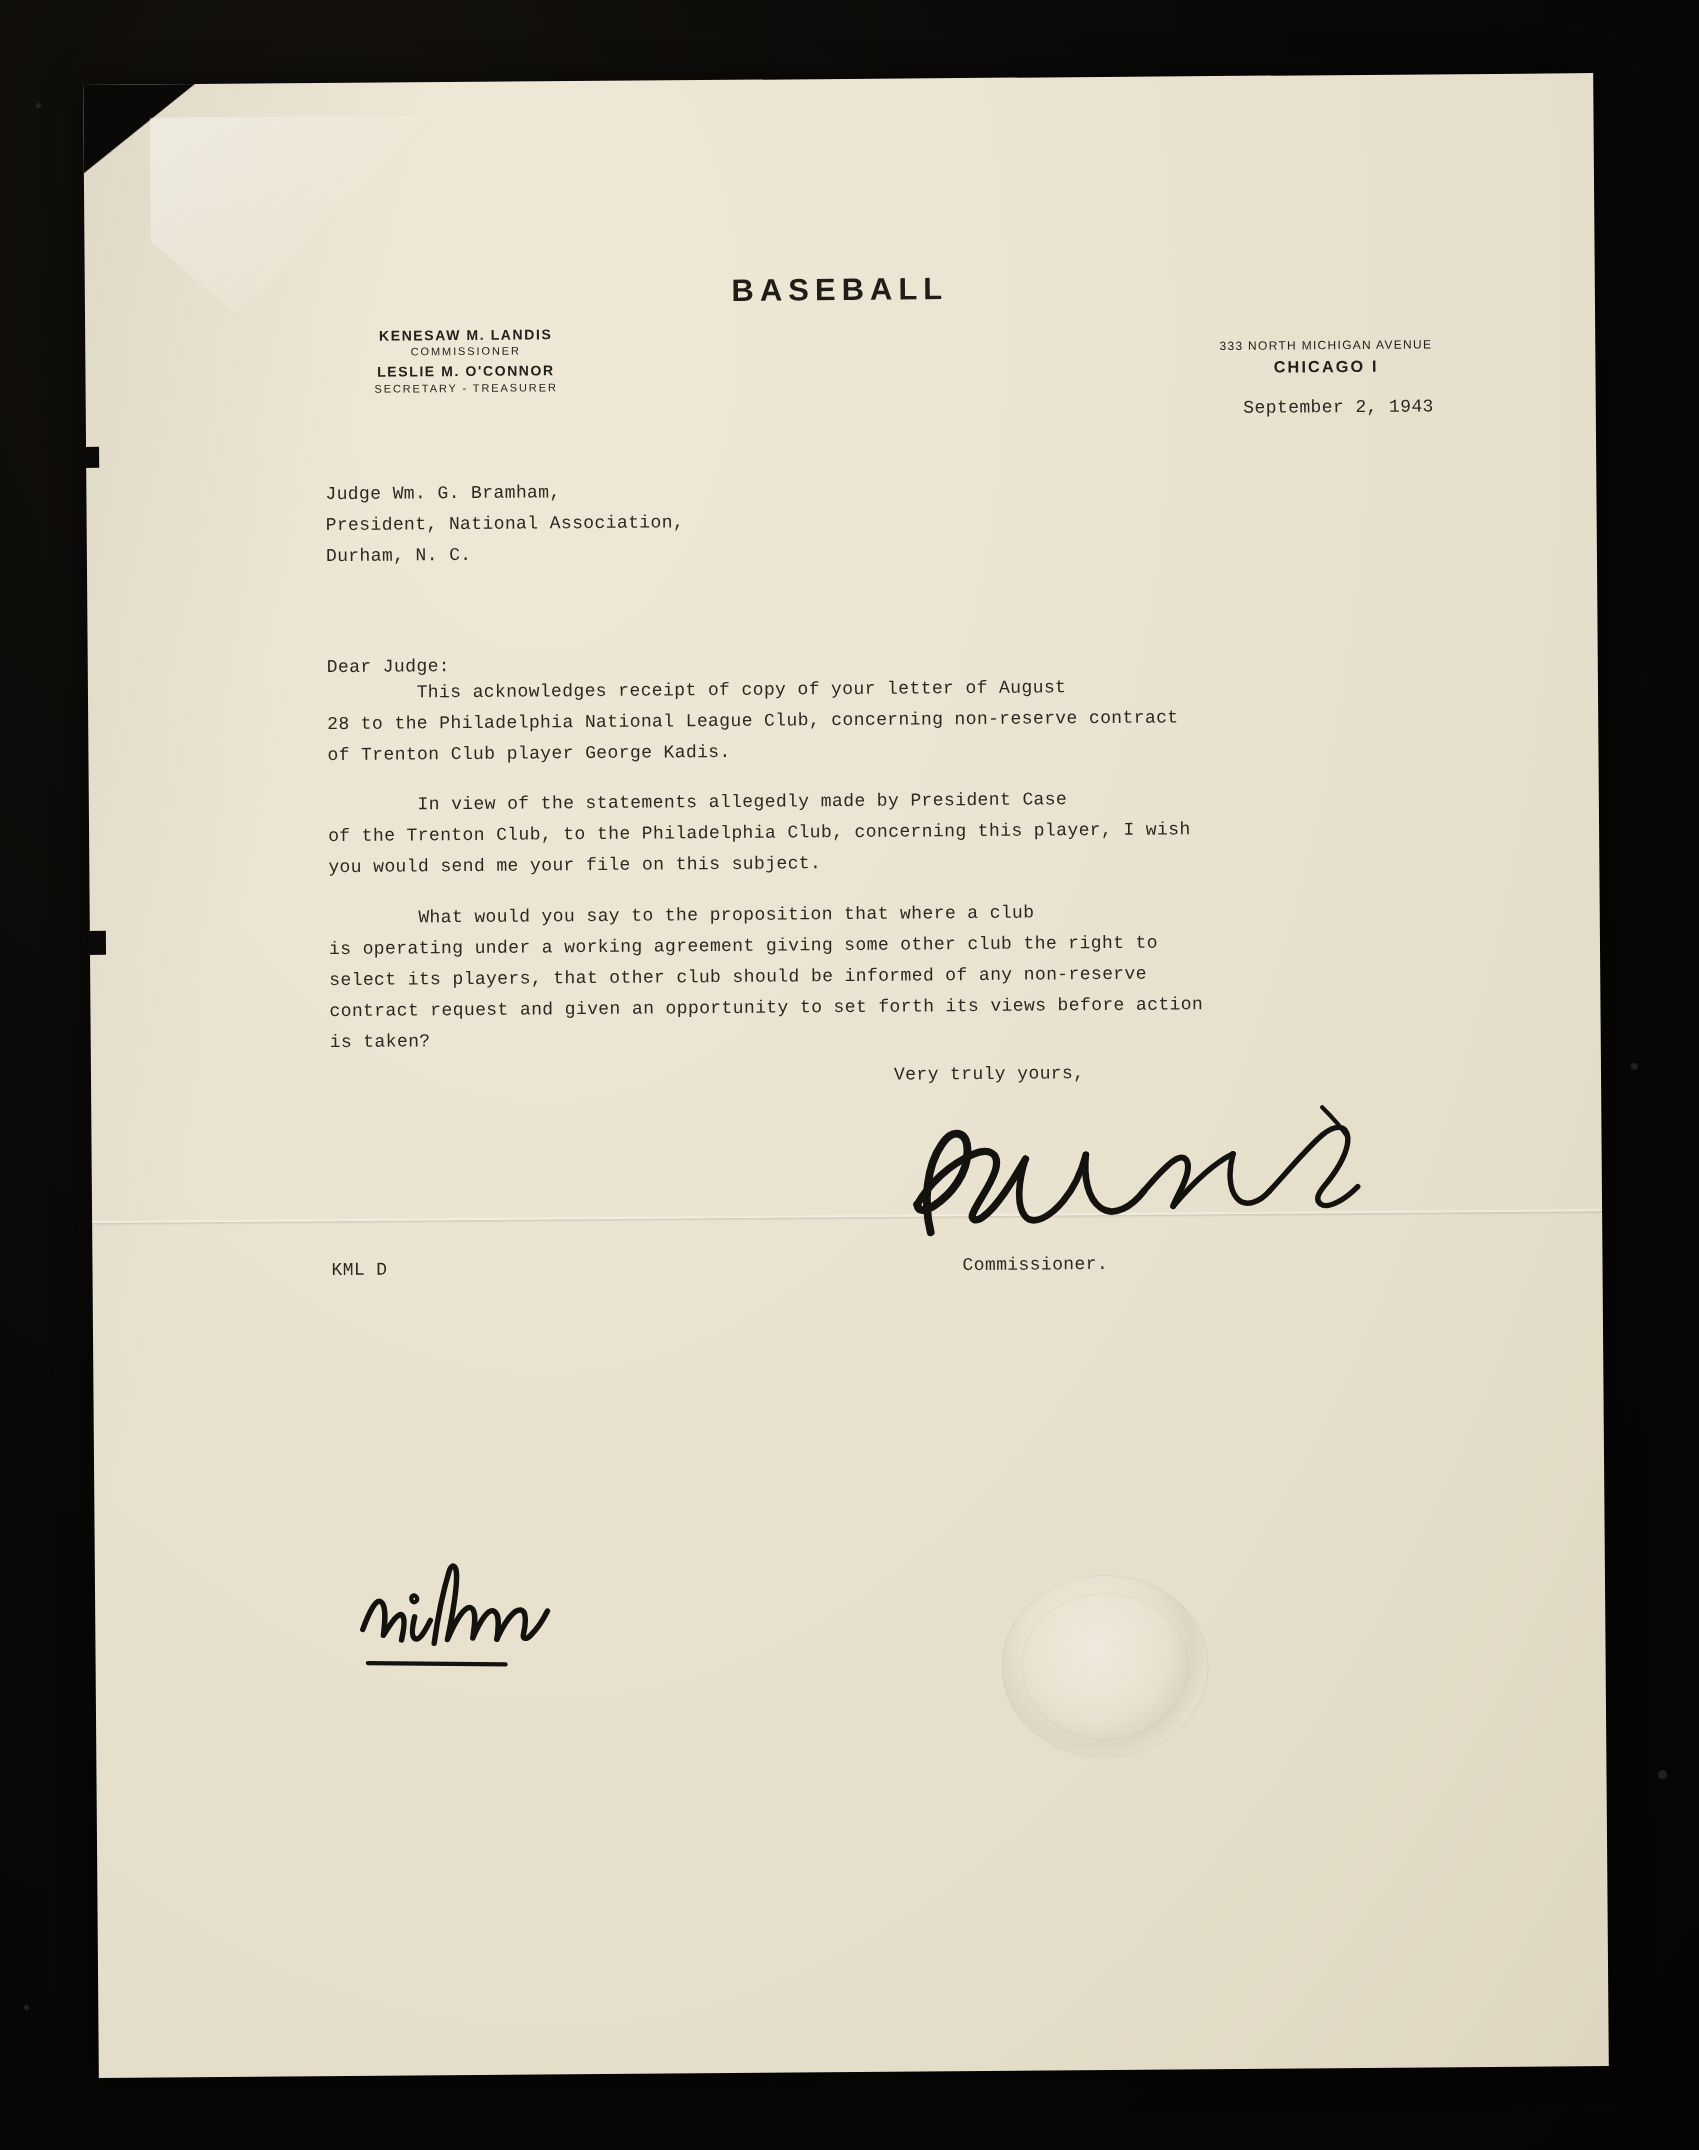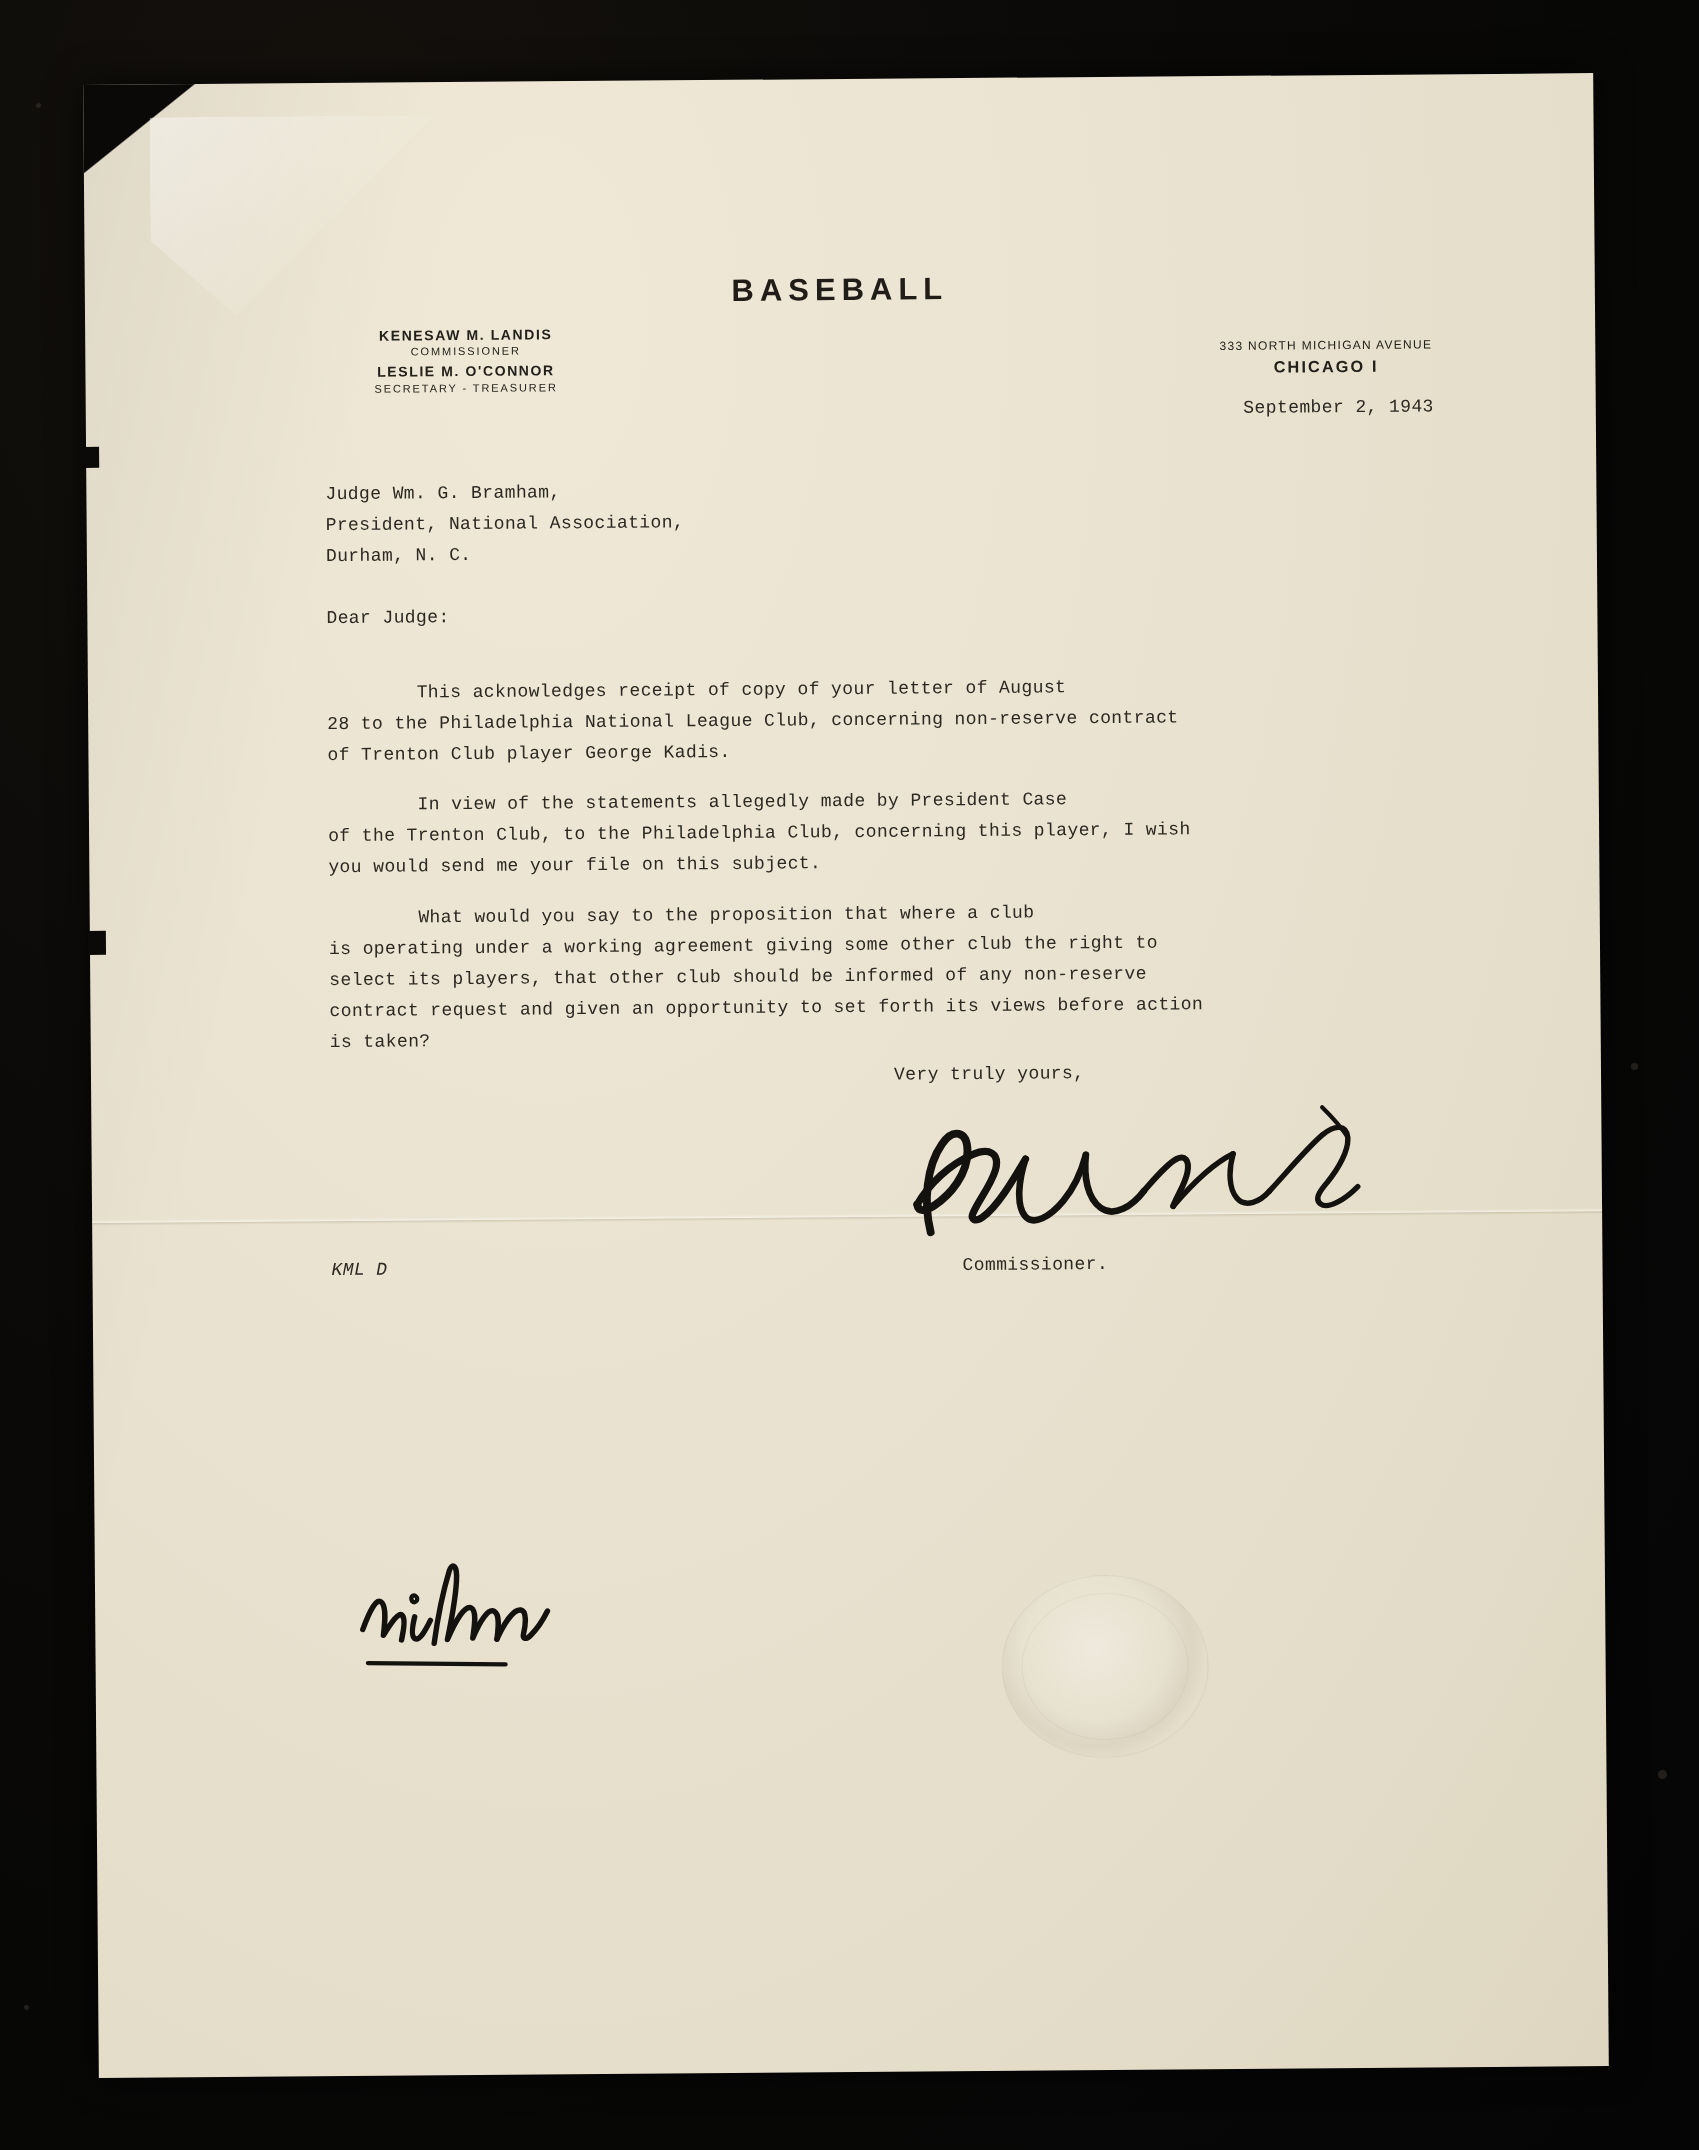--- a/index.html
+++ b/index.html
@@ -170,21 +170,21 @@
 
   #recipient-block {
     position: absolute;
     left: 239px;
     top: 396px;
   }
 
   #salutation {
     position: absolute;
     left: 239px;
-    top: 520px;
+    top: 569px;
   }
 
   #body-paragraphs {
     position: absolute;
     left: 239px;
     top: 595px;
     width: 1129px;
   }
   #body-paragraphs .para {
     margin-bottom: 19.3px;
@@ -199,21 +199,20 @@
   #signature-title {
     position: absolute;
     left: 870px;
     top: 1172px;
   }
 
   #typist-initials {
     position: absolute;
     left: 239px;
     top: 1172px;
-    font-style: italic;
   }
 
   
   #commissioner-signature {
     position: absolute;
     left: 779px;
     top: 1015px;
     width: 556px;
     height: 163px;
     pointer-events: none;

